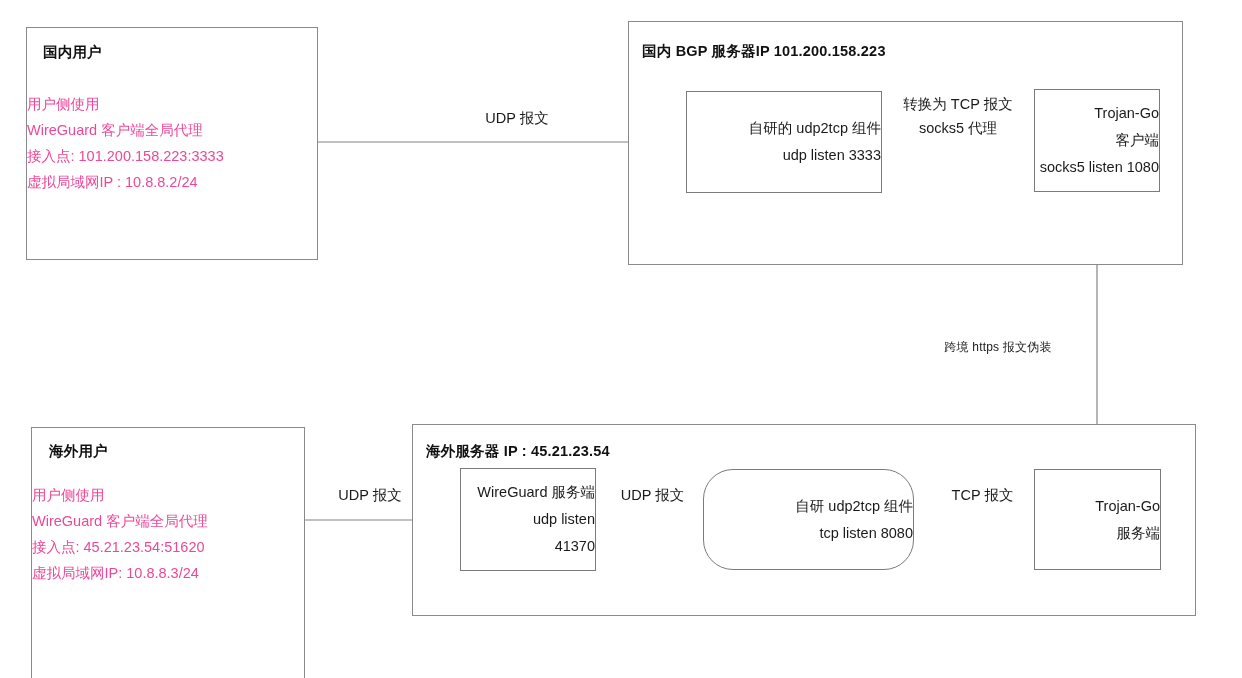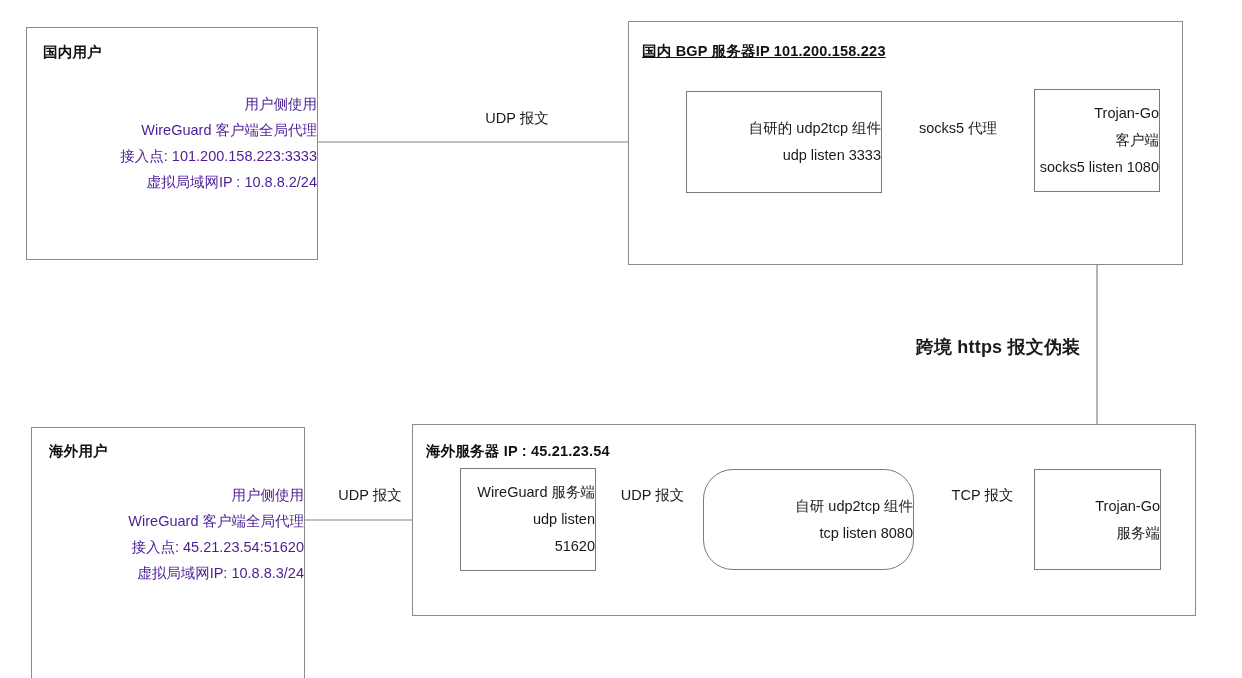--- a/index.html
+++ b/index.html
@@ -44,23 +44,23 @@
     position: absolute;
     font-size: 14.5px;
     font-weight: bold;
     color: #111111;
     white-space: nowrap;
     letter-spacing: .2px;
   }
   .body-line {
     font-size: 14.5px;
     line-height: 26px;
-    color: #4c1d95;
+    color: #ec4899;
     white-space: nowrap;
-    text-align: right;
+    text-align: left;
   }
   .node-line {
     font-size: 14.5px;
     line-height: 27px;
     color: #1a1a1a;
     white-space: nowrap;
     text-align: center;
   }
   .user-body {
     position: absolute;
@@ -72,22 +72,22 @@
   
   .edge-label {
     position: absolute;
     font-size: 14.5px;
     line-height: 24px;
     color: #1a1a1a;
     white-space: nowrap;
     text-align: center;
   }
   .edge-label.bold {
-    font-weight: bold;
-    font-size: 18px;
+    font-weight: normal;
+    font-size: 12px;
     letter-spacing: .2px;
   }
 
   
   #wires {
     position: absolute;
     left: 0;
     top: 0;
     width: 1242px;
     height: 678px;
@@ -128,21 +128,21 @@
     <div class="box-title" style="left:16px; top:15px;">国内用户</div>
     <div class="user-body" style="top:63px;">
       <div class="body-line">用户侧使用</div>
       <div class="body-line">WireGuard 客户端全局代理</div>
       <div class="body-line">接入点: 101.200.158.223:3333</div>
       <div class="body-line">虚拟局域网IP : 10.8.8.2/24</div>
     </div>
   </div>
 
   <div class="box container-box" style="left:628px; top:21px; width:555px; height:244px;">
-    <div class="box-title" style="left:13px; top:20px;text-decoration:underline;">国内 BGP 服务器IP 101.200.158.223</div>
+    <div class="box-title" style="left:13px; top:20px;">国内 BGP 服务器IP 101.200.158.223</div>
   </div>
 
   <div class="box node-box" style="left:686px; top:91px; width:196px; height:102px;">
     <div class="node-line">自研的 udp2tcp 组件</div>
     <div class="node-line">udp listen 3333</div>
   </div>
 
   <div class="box node-box" style="left:1034px; top:89px; width:126px; height:103px;">
     <div class="node-line">Trojan-Go</div>
     <div class="node-line">客户端</div>
@@ -159,35 +159,36 @@
     </div>
   </div>
 
   <div class="box container-box" style="left:412px; top:424px; width:784px; height:192px;">
     <div class="box-title" style="left:13px; top:17px;">海外服务器 IP : 45.21.23.54</div>
   </div>
 
   <div class="box node-box" style="left:460px; top:468px; width:136px; height:103px;">
     <div class="node-line">WireGuard 服务端</div>
     <div class="node-line">udp listen</div>
-    <div class="node-line">51620</div>
+    <div class="node-line">41370</div>
   </div>
 
   <div class="box node-box" style="left:703px; top:469px; width:211px; height:101px;border-radius:30px;">
     <div class="node-line">自研 udp2tcp 组件</div>
     <div class="node-line">tcp listen 8080</div>
   </div>
 
   <div class="box node-box" style="left:1034px; top:469px; width:127px; height:101px;">
     <div class="node-line">Trojan-Go</div>
     <div class="node-line">服务端</div>
   </div>
 
   <div class="edge-label" style="left:462px; top:106px; width:110px;">UDP 报文</div>
 
+  <div class="edge-label" style="left:883px; top:92px; width:150px;">转换为 TCP 报文</div>
   <div class="edge-label" style="left:883px; top:116px; width:150px;">socks5 代理</div>
 
   <div class="edge-label bold" style="left:915px; top:335px; width:166px; text-align:center;">跨境 https 报文伪装</div>
 
   <div class="edge-label" style="left:315px; top:483px; width:110px;">UDP 报文</div>
 
   <div class="edge-label" style="left:600px; top:483px; width:105px;">UDP 报文</div>
 
   <div class="edge-label" style="left:930px; top:483px; width:105px;">TCP 报文</div>
 

